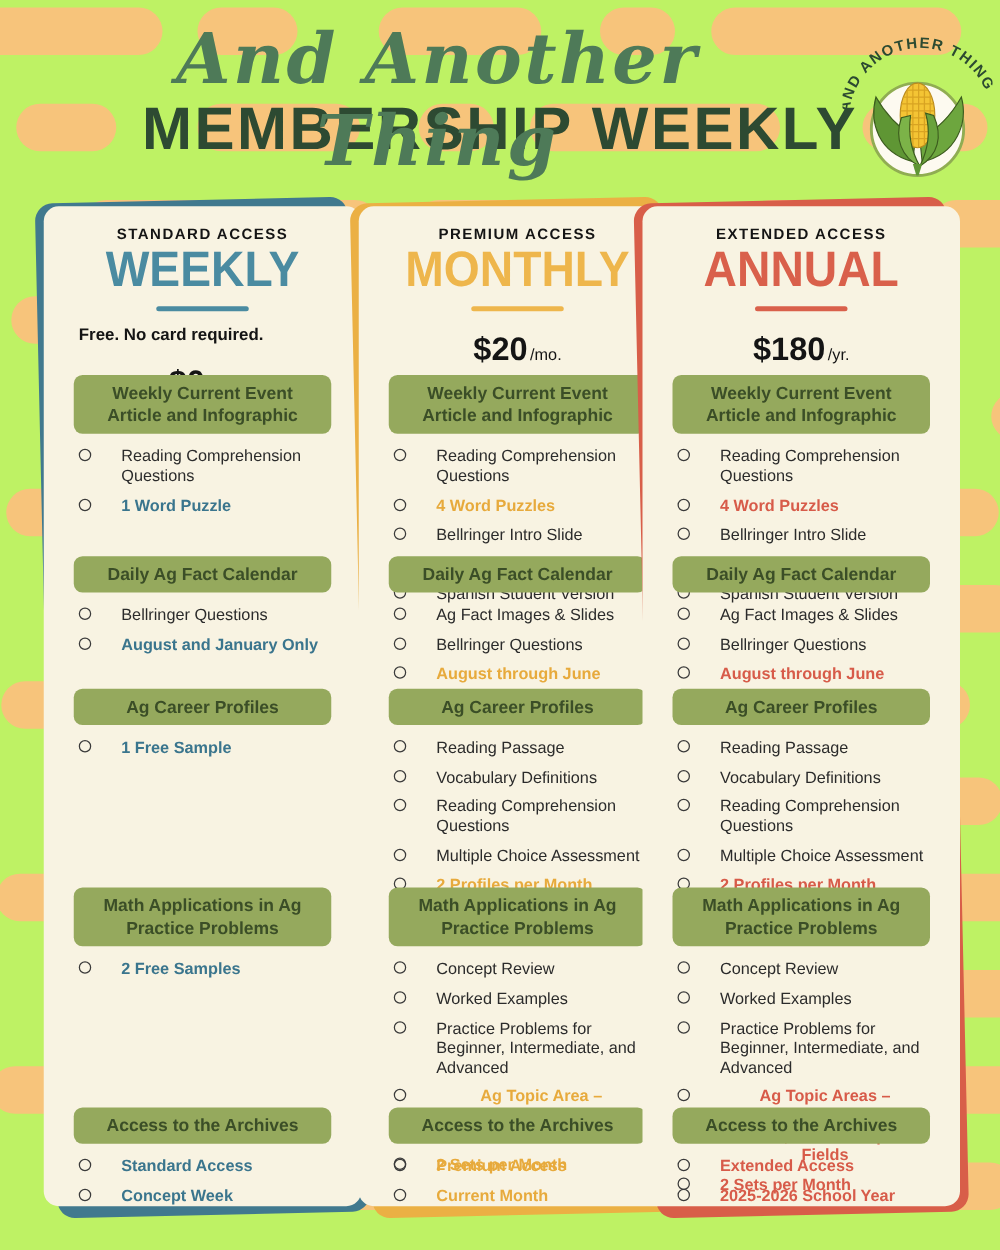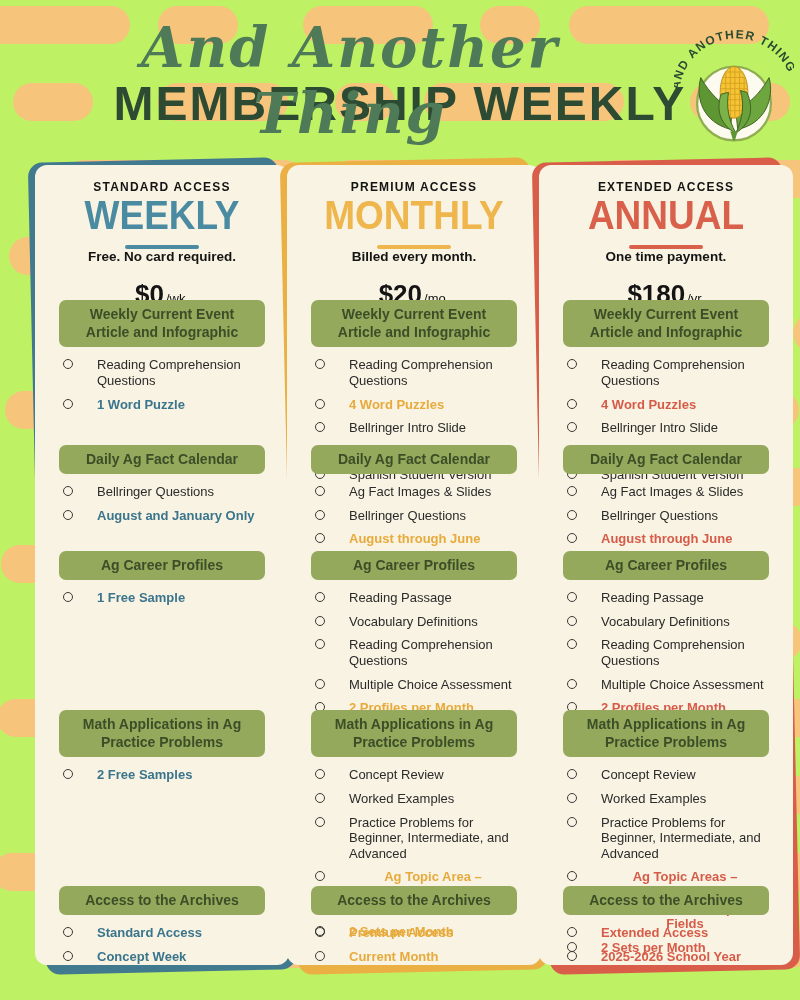--- a/index.html
+++ b/index.html
@@ -19,21 +19,21 @@
   
   .card-wrap{position:absolute;top:165px;width:254px;height:800px;z-index:2;}
   .card-back{position:absolute;left:2px;right:2px;top:-5px;bottom:-7px;
     border-radius:14px;background:var(--shadow);transform:rotate(-1.3deg);}
   .card{position:absolute;inset:0;background:#f8f3e2;border-radius:12px;}
   .access{margin-top:15px;text-align:center;font-size:12px;font-weight:bold;
     letter-spacing:1.2px;color:#141414;}
   .tier-name{text-align:center;font-size:37px;font-weight:bold;line-height:1.05;
     letter-spacing:0px;color:var(--tc);transform:scaleY(1.08);margin-top:3px;}
   .divider{width:74px;height:4px;border-radius:2px;background:var(--tc);margin:9px auto 0;}
-  .billing{text-align:center;font-size:13.5px;font-weight:bold;color:#141414;}
+  .billing{font-size:13.5px;font-weight:bold;color:#141414;margin-top:11px;padding-left:28px;}
   .price-row{text-align:center;margin-top:15px;color:#141414;}
   .price{font-size:26px;font-weight:bold;}
   .unit{font-size:13px;margin-left:2px;}
 
   .sec{position:absolute;left:24px;right:24px;}
   .s0{top:135px}.s1{top:280px}.s2{top:386px}.s3{top:545px}.s4{top:721px}
   .sec-header{background:#95a95d;color:#3b4e27;font-weight:bold;font-size:14px;
     line-height:1.3;padding:5px 12px 6px;border-radius:7px;text-align:center;}
   .items{margin-top:10px;display:flex;flex-direction:column;gap:8px;padding-left:4px;}
   .item{display:flex;align-items:flex-start;gap:24px;font-size:13px;line-height:1.2;color:#2b2b2b;}
@@ -220,21 +220,20 @@
         </div>
       </div>
   </div>
 
   <div class="card-wrap" style="left: 287px; --tc: #eeb64c; --hl: #e7aa3c; --shadow: #ebb044;">
     <div class="card-back"></div>
     <div class="card">
       <div class="access">PREMIUM ACCESS</div>
       <div class="tier-name">MONTHLY</div>
       <div class="divider"></div>
-      <div class="billing">Billed every month.</div>
       <div class="price-row">
         <span class="price">$20</span><span class="unit">/mo.</span>
       </div>
     <div class="sec s0">
           <div class="sec-header" style="background: rgb(149, 169, 93); color: rgb(59, 78, 39);">Weekly Current Event Article and Infographic</div>
           <div class="items">
             <div class="item">
               <span class="bullet"></span>
               <span>Reading Comprehension Questions</span>
             </div>
@@ -332,27 +331,26 @@
             </div>
             <div class="item hl">
               <span class="bullet"></span>
               <span>Current Month</span>
             </div>
           </div>
         </div>
       </div>
   </div>
 
-  <div class="card-wrap" style="left: 539px; --tc: #d9604b; --hl: #d75b49; --shadow: #d85e49;">
+  <div class="card-wrap" style="left: 514px; --tc: #d9604b; --hl: #d75b49; --shadow: #d85e49;">
     <div class="card-back"></div>
     <div class="card">
       <div class="access">EXTENDED ACCESS</div>
       <div class="tier-name">ANNUAL</div>
       <div class="divider"></div>
-      <div class="billing">One time payment.</div>
       <div class="price-row">
         <span class="price">$180</span><span class="unit">/yr.</span>
       </div>
     <div class="sec s0">
           <div class="sec-header" style="background: rgb(149, 169, 93); color: rgb(59, 78, 39);">Weekly Current Event Article and Infographic</div>
           <div class="items">
             <div class="item">
               <span class="bullet"></span>
               <span>Reading Comprehension Questions</span>
             </div>

